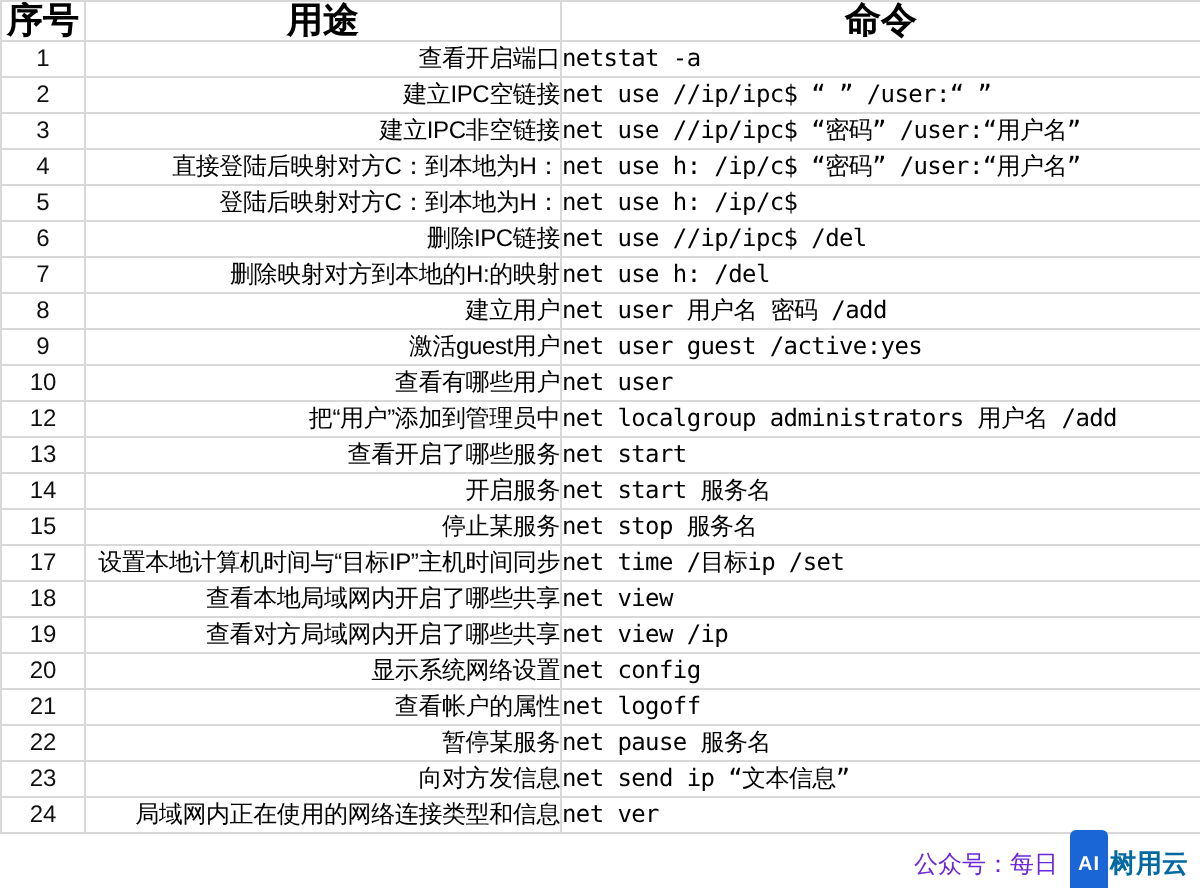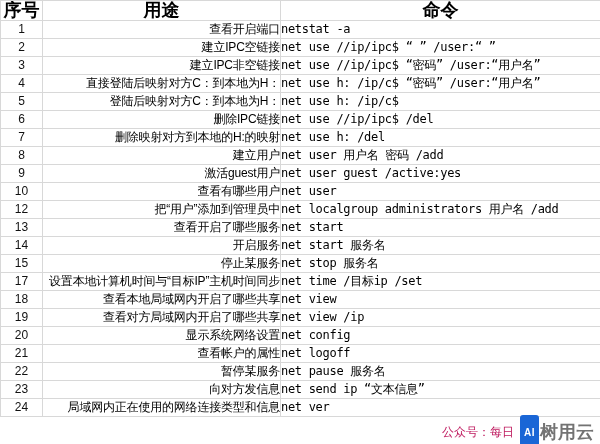--- a/index.html
+++ b/index.html
@@ -76,41 +76,41 @@
     display: flex;
     align-items: center;
     justify-content: flex-end;
     padding-right: 6px;
     box-sizing: border-box;
     background: transparent;
     pointer-events: none;
   }
   .wm-text {
     font-size: 12px;
-    color: #be185d;
+    color: #6d28d9;
     margin-right: 6px;
     white-space: nowrap;
     font-family: Liberation Serif, serif;
   }
   .wm-badge {
     display: inline-flex;
     align-items: center;
     justify-content: center;
     background: #1a66d6;
     color: #ffffff;
     font-size: 10px;
     font-weight: bold;
     border-radius: 3px;
     padding: 12px 4px;
     margin-right: 1px;
     letter-spacing: 0.5px;
   }
   .wm-brand {
-    font-size: 18px;
-    color: #737373;
+    font-size: 13px;
+    color: #0369a1;
     font-weight: bold;
     white-space: nowrap;
   }
   
   #wm-bg {
     position: absolute;
     right: 0;
     bottom: 0;
     width: 250px;
     height: 24px;

